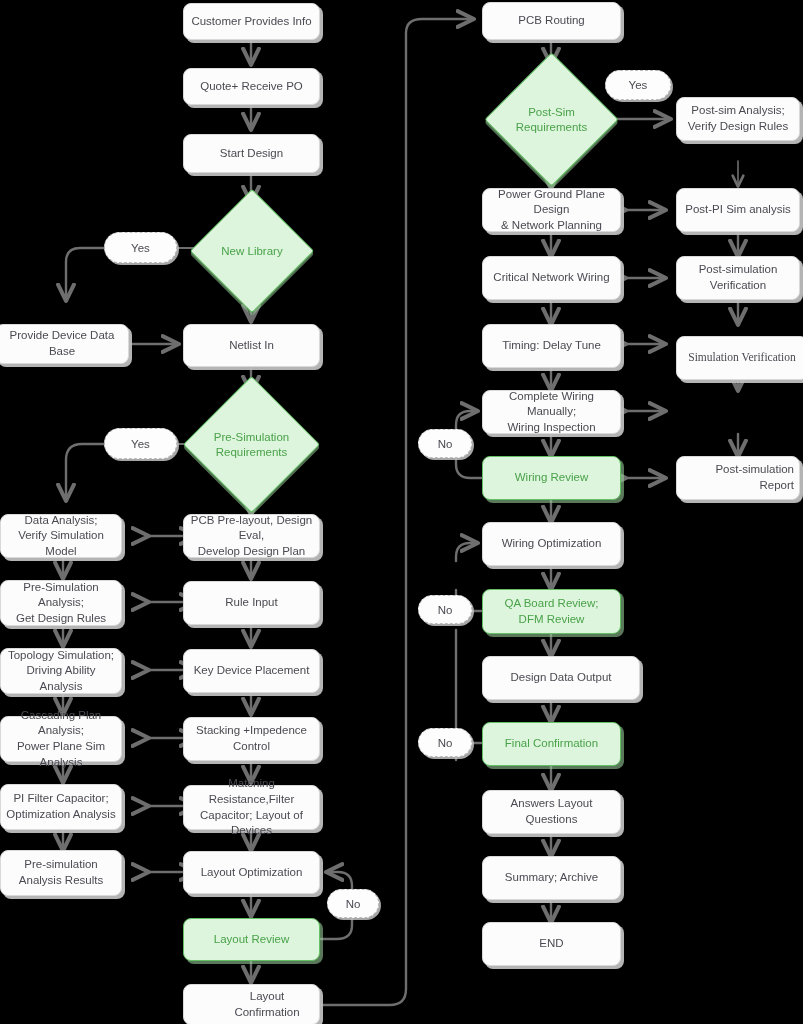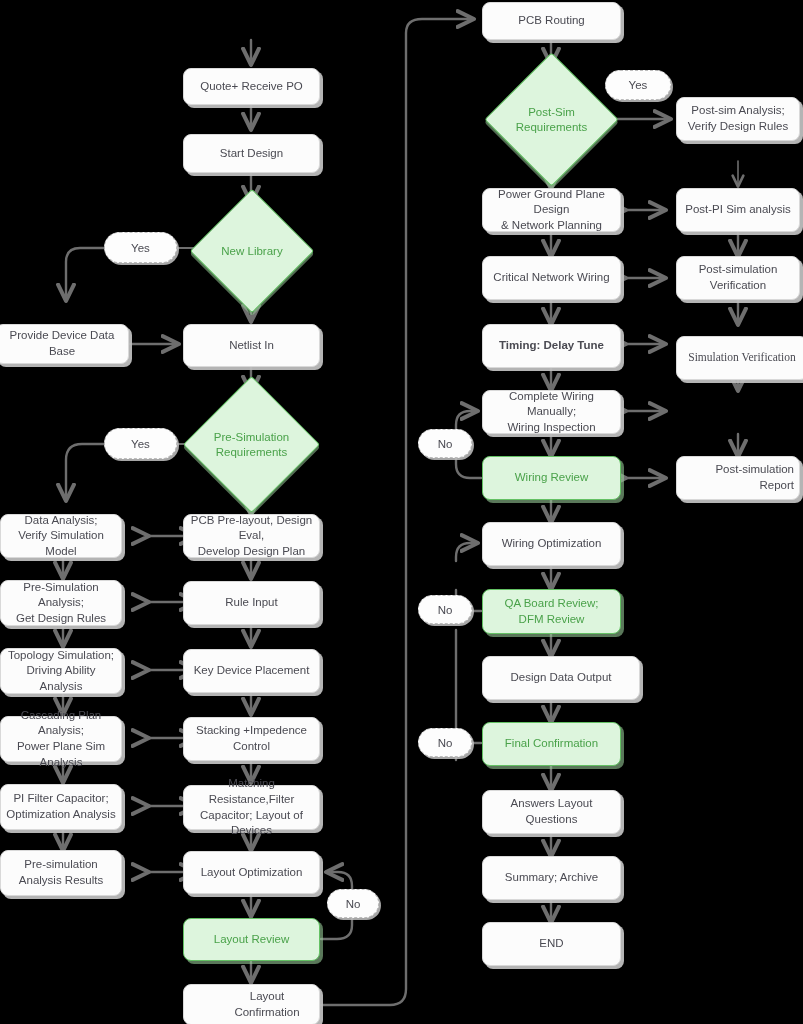--- a/index.html
+++ b/index.html
@@ -184,20 +184,21 @@
       <path d="M456,429 L456,425 Q456,411 470,411 L477,411" marker-end="url(#ah)"></path>
 
       <path d="M481,611 L470,611 Q456,611 456,597 L456,590"></path>
       <path d="M456,561 L456,557 Q456,543 470,543 L477,543" marker-end="url(#ah)"></path>
 
       <path d="M481,743 L470,743 Q456,743 456,729 L456,760"></path>
       <path d="M456,743 L456,630"></path>
     </g>
   </svg>
 
+  <div class="node" style="left:183px; top:3px; width:137px; height:37px;">Customer Provides Info</div>
 
   <div class="node" style="left:183px; top:68px; width:137px; height:37px;">Quote+ Receive PO</div>
 
   <div class="node" style="left:183px; top:134px; width:137px; height:39px;">Start Design</div>
 
   <div class="diamond" style="left:208px; top:207px; width:88px; height:88px;">
     <div class="dmd-bg"></div>
     <div class="dmd-label">New Library</div>
   </div>
 
@@ -268,21 +269,21 @@
 
   <div class="node" style="left:482px; top:188px; width:139px; height:44px;">Power Ground Plane Design
 &amp; Network Planning</div>
 
   <div class="node" style="left:676px; top:188px; width:124px; height:44px;">Post-PI Sim analysis</div>
 
   <div class="node" style="left:482px; top:256px; width:139px; height:44px;">Critical Network Wiring</div>
 
   <div class="node" style="left:676px; top:256px; width:124px; height:44px;">Post-simulation Verification</div>
 
-  <div class="node" style="left:482px; top:324px; width:139px; height:44px;font-weight:bold;">Timing: Delay Tune</div>
+  <div class="node" style="left:482px; top:324px; width:139px; height:44px;">Timing: Delay Tune</div>
 
   <div class="node" style="left:676px; top:336px; width:132px; height:44px;font-family:Liberation Serif, serif;">Simulation  Verification</div>
 
   <div class="node" style="left:482px; top:390px; width:139px; height:44px;">Complete Wiring Manually;
 Wiring Inspection</div>
 
 
   <div class="pill" style="left:418px; top:429px; width:54px; height:29px;">No</div>
 
   <div class="node green" style="left:482px; top:456px; width:139px; height:44px;">Wiring Review</div>

